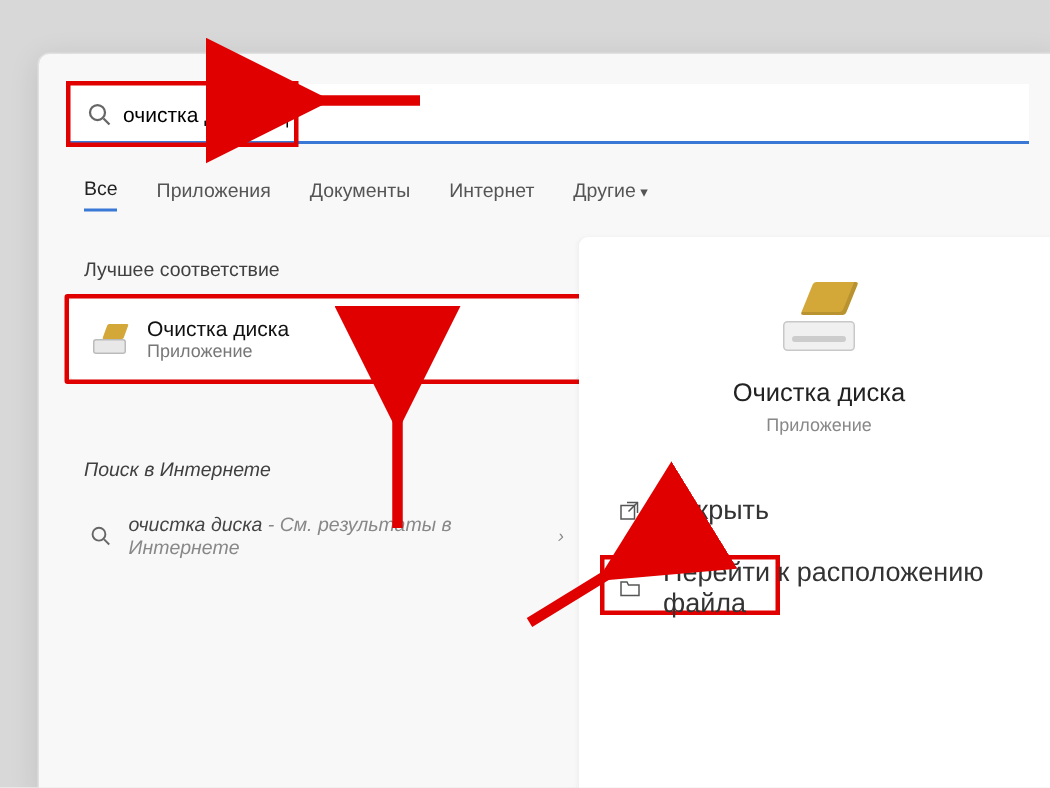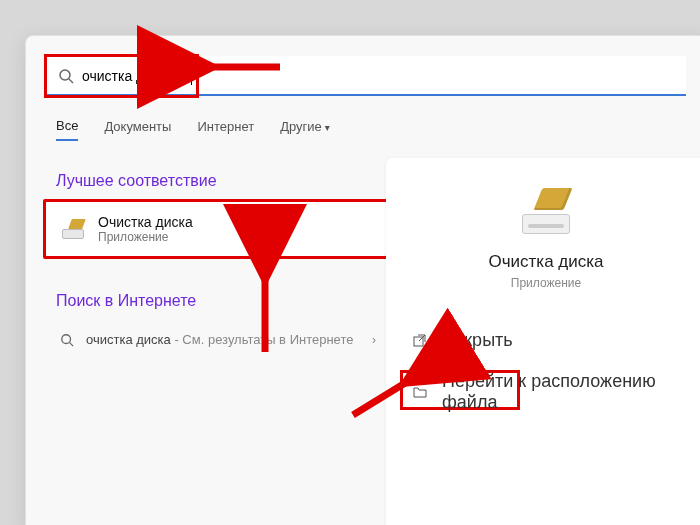--- a/index.html
+++ b/index.html
@@ -24,30 +24,30 @@
   }
   .cursor { position:absolute; left: 145px; top: 11px; width:1px; height:18px; background:#000; animation: blink 1s infinite; }
   @keyframes blink { 50% { opacity: 0; } }
 
   .tabs { position: absolute; left: 30px; top: 82px; display: flex; gap: 26px; font-size: 13px; color: #555; align-items: center; text-align: right; }
   .tab { cursor: pointer; padding-bottom: 6px; }
   .tab.active { color: #222; border-bottom: 2px solid #3a78d6; }
   .tab .chev { font-size: 10px; margin-left: 3px; }
 
   .left-col { position: absolute; left: 20px; top: 130px; width: 340px; }
-  .section-label { font-size: 16px; color: #6d28d9; margin: 6px 10px 12px; }
+  .section-label { font-size: 13px; color: #404040; margin: 6px 10px 12px; }
   .best { position: relative; background: #fff; border-radius: 4px; padding: 12px 14px; box-shadow: 0 1px 2px rgba(0,0,0,0.06); display:flex; align-items:center; gap:12px; }
   .best-highlight { position:absolute; inset:-3px; border:3px solid #e00000; pointer-events:none; border-radius:2px; }
   .disk-ico-sm { width: 26px; height: 20px; position: relative; }
   .disk-base { position:absolute; bottom:0; left:2px; width:22px; height:10px; background:#e8e8e8; border:1px solid #bbb; border-radius:2px; }
   .disk-brush { position:absolute; top:0; left:10px; width:14px; height:10px; background:#d4a838; transform: skewX(-20deg); border-radius:1px; }
   .best-title { font-size: 14px; color: #111; font-weight:500; }
   .best-sub { font-size: 12px; color: #777; }
 
-  .websearch { margin-top: 36px; }
+  .websearch { margin-top: 52px; font-style: italic; }
   .web-item { display:flex; align-items:center; gap:12px; padding: 10px 14px; font-size: 13px; color:#444; position:relative; }
   .web-item .q { font-weight:400; }
   .web-item .hint { color:#888; }
   .web-item .chev-r { position:absolute; right:10px; color:#888; font-size:12px; }
 
   .right-col { position:absolute; left: 360px; top: 122px; width: 320px; height: 400px; background:#fff; border-radius:6px 0 0 0; box-shadow: -1px 0 3px rgba(0,0,0,0.04); padding-top: 30px; }
   .big-ico { width: 60px; height: 46px; margin: 0 auto 18px; position:relative; }
   .big-base { position:absolute; bottom:0; left:6px; width:48px; height:20px; background:#f0f0f0; border:1px solid #c8c8c8; border-radius:3px; }
   .big-slot { position:absolute; bottom:6px; left:12px; width:36px; height:4px; background:#ccc; border-radius:2px; }
   .big-brush { position:absolute; top:0; left:22px; width:30px; height:22px; background:#d4a838; transform: skewX(-22deg); border-radius:2px; box-shadow: inset -3px -2px 0 rgba(0,0,0,0.12); }
@@ -72,20 +72,21 @@
         <circle cx="7" cy="7" r="5" fill="none" stroke="currentColor" stroke-width="1.5"></circle>
         <line x1="11" y1="11" x2="15" y2="15" stroke="currentColor" stroke-width="1.5"></line>
       </svg>
     <input class="search-input" value="очистка диска" style="">
     <div class="cursor"></div>
   </div>
   <div class="search-highlight"></div>
 
   <div class="tabs">
     <div class="tab active">Все</div>
+    <div class="tab">Приложения</div>
     <div class="tab">Документы</div>
     <div class="tab">Интернет</div>
     <div class="tab"><span>Другие</span><span class="chev">▾</span></div>
   </div>
 
   <div class="left-col">
     <div class="section-label">Лучшее соответствие</div>
     <div class="best">
       <div class="best-highlight"></div>
       <div class="disk-ico-sm">

